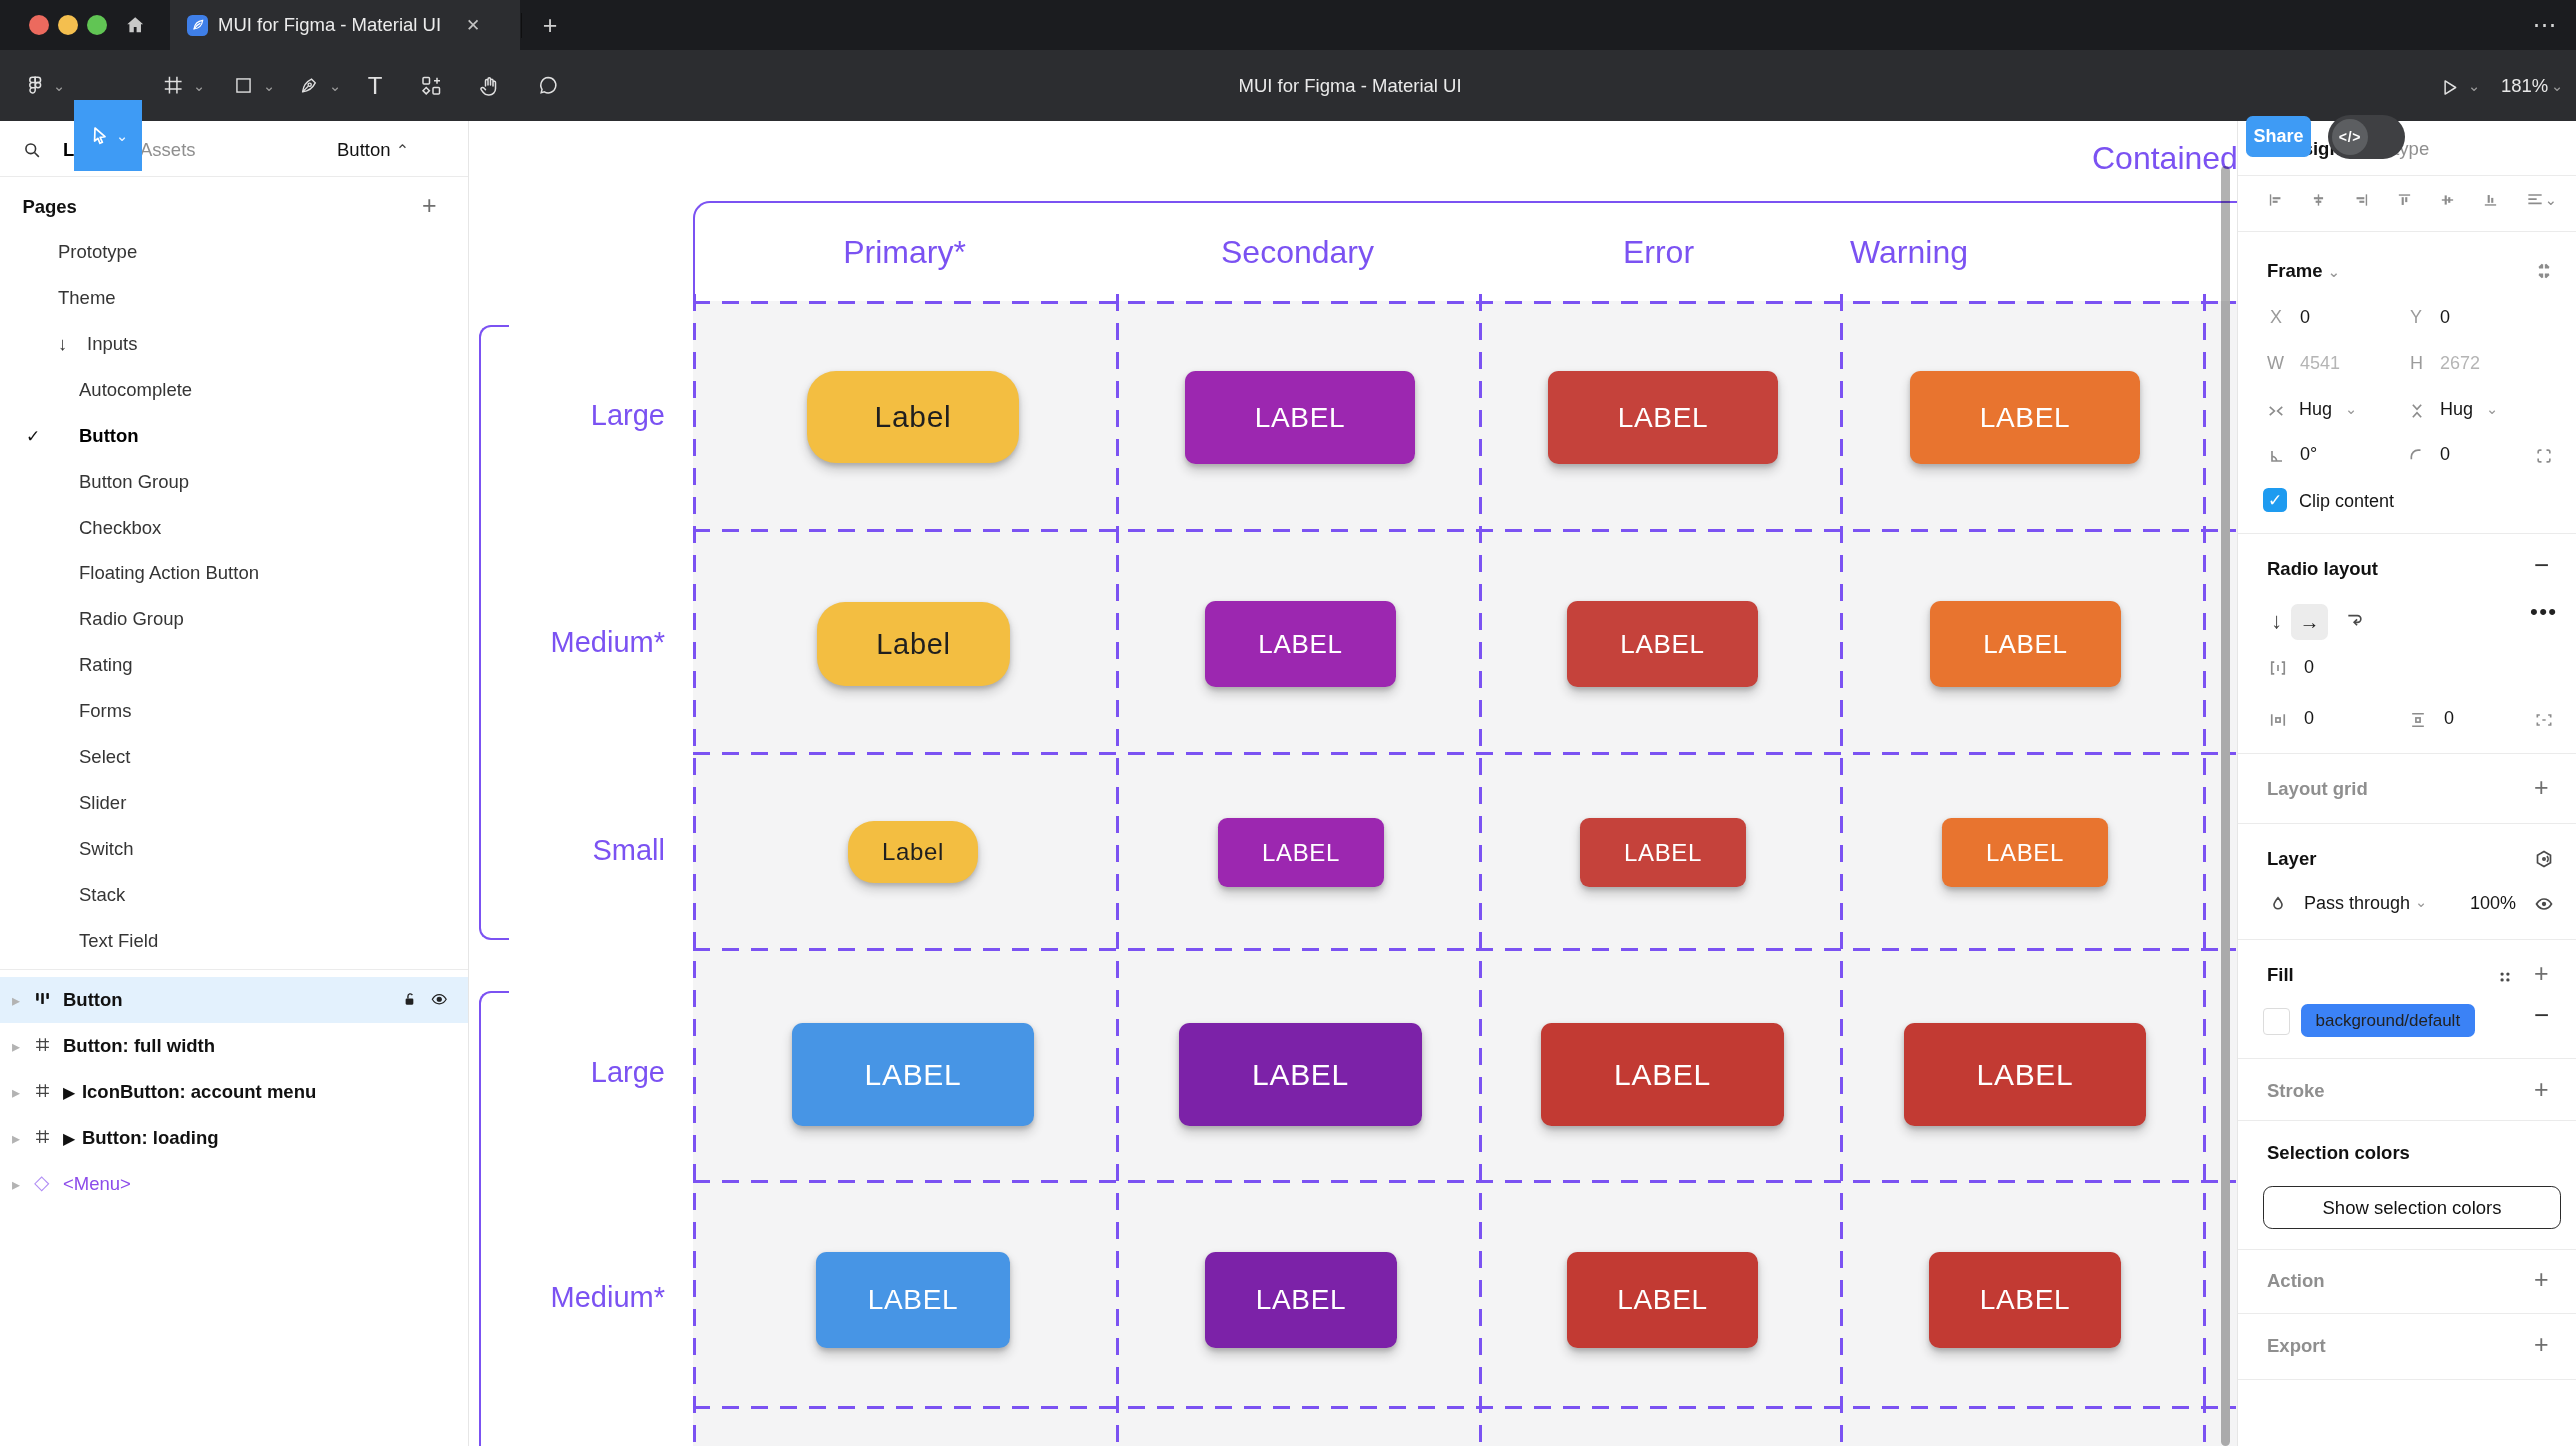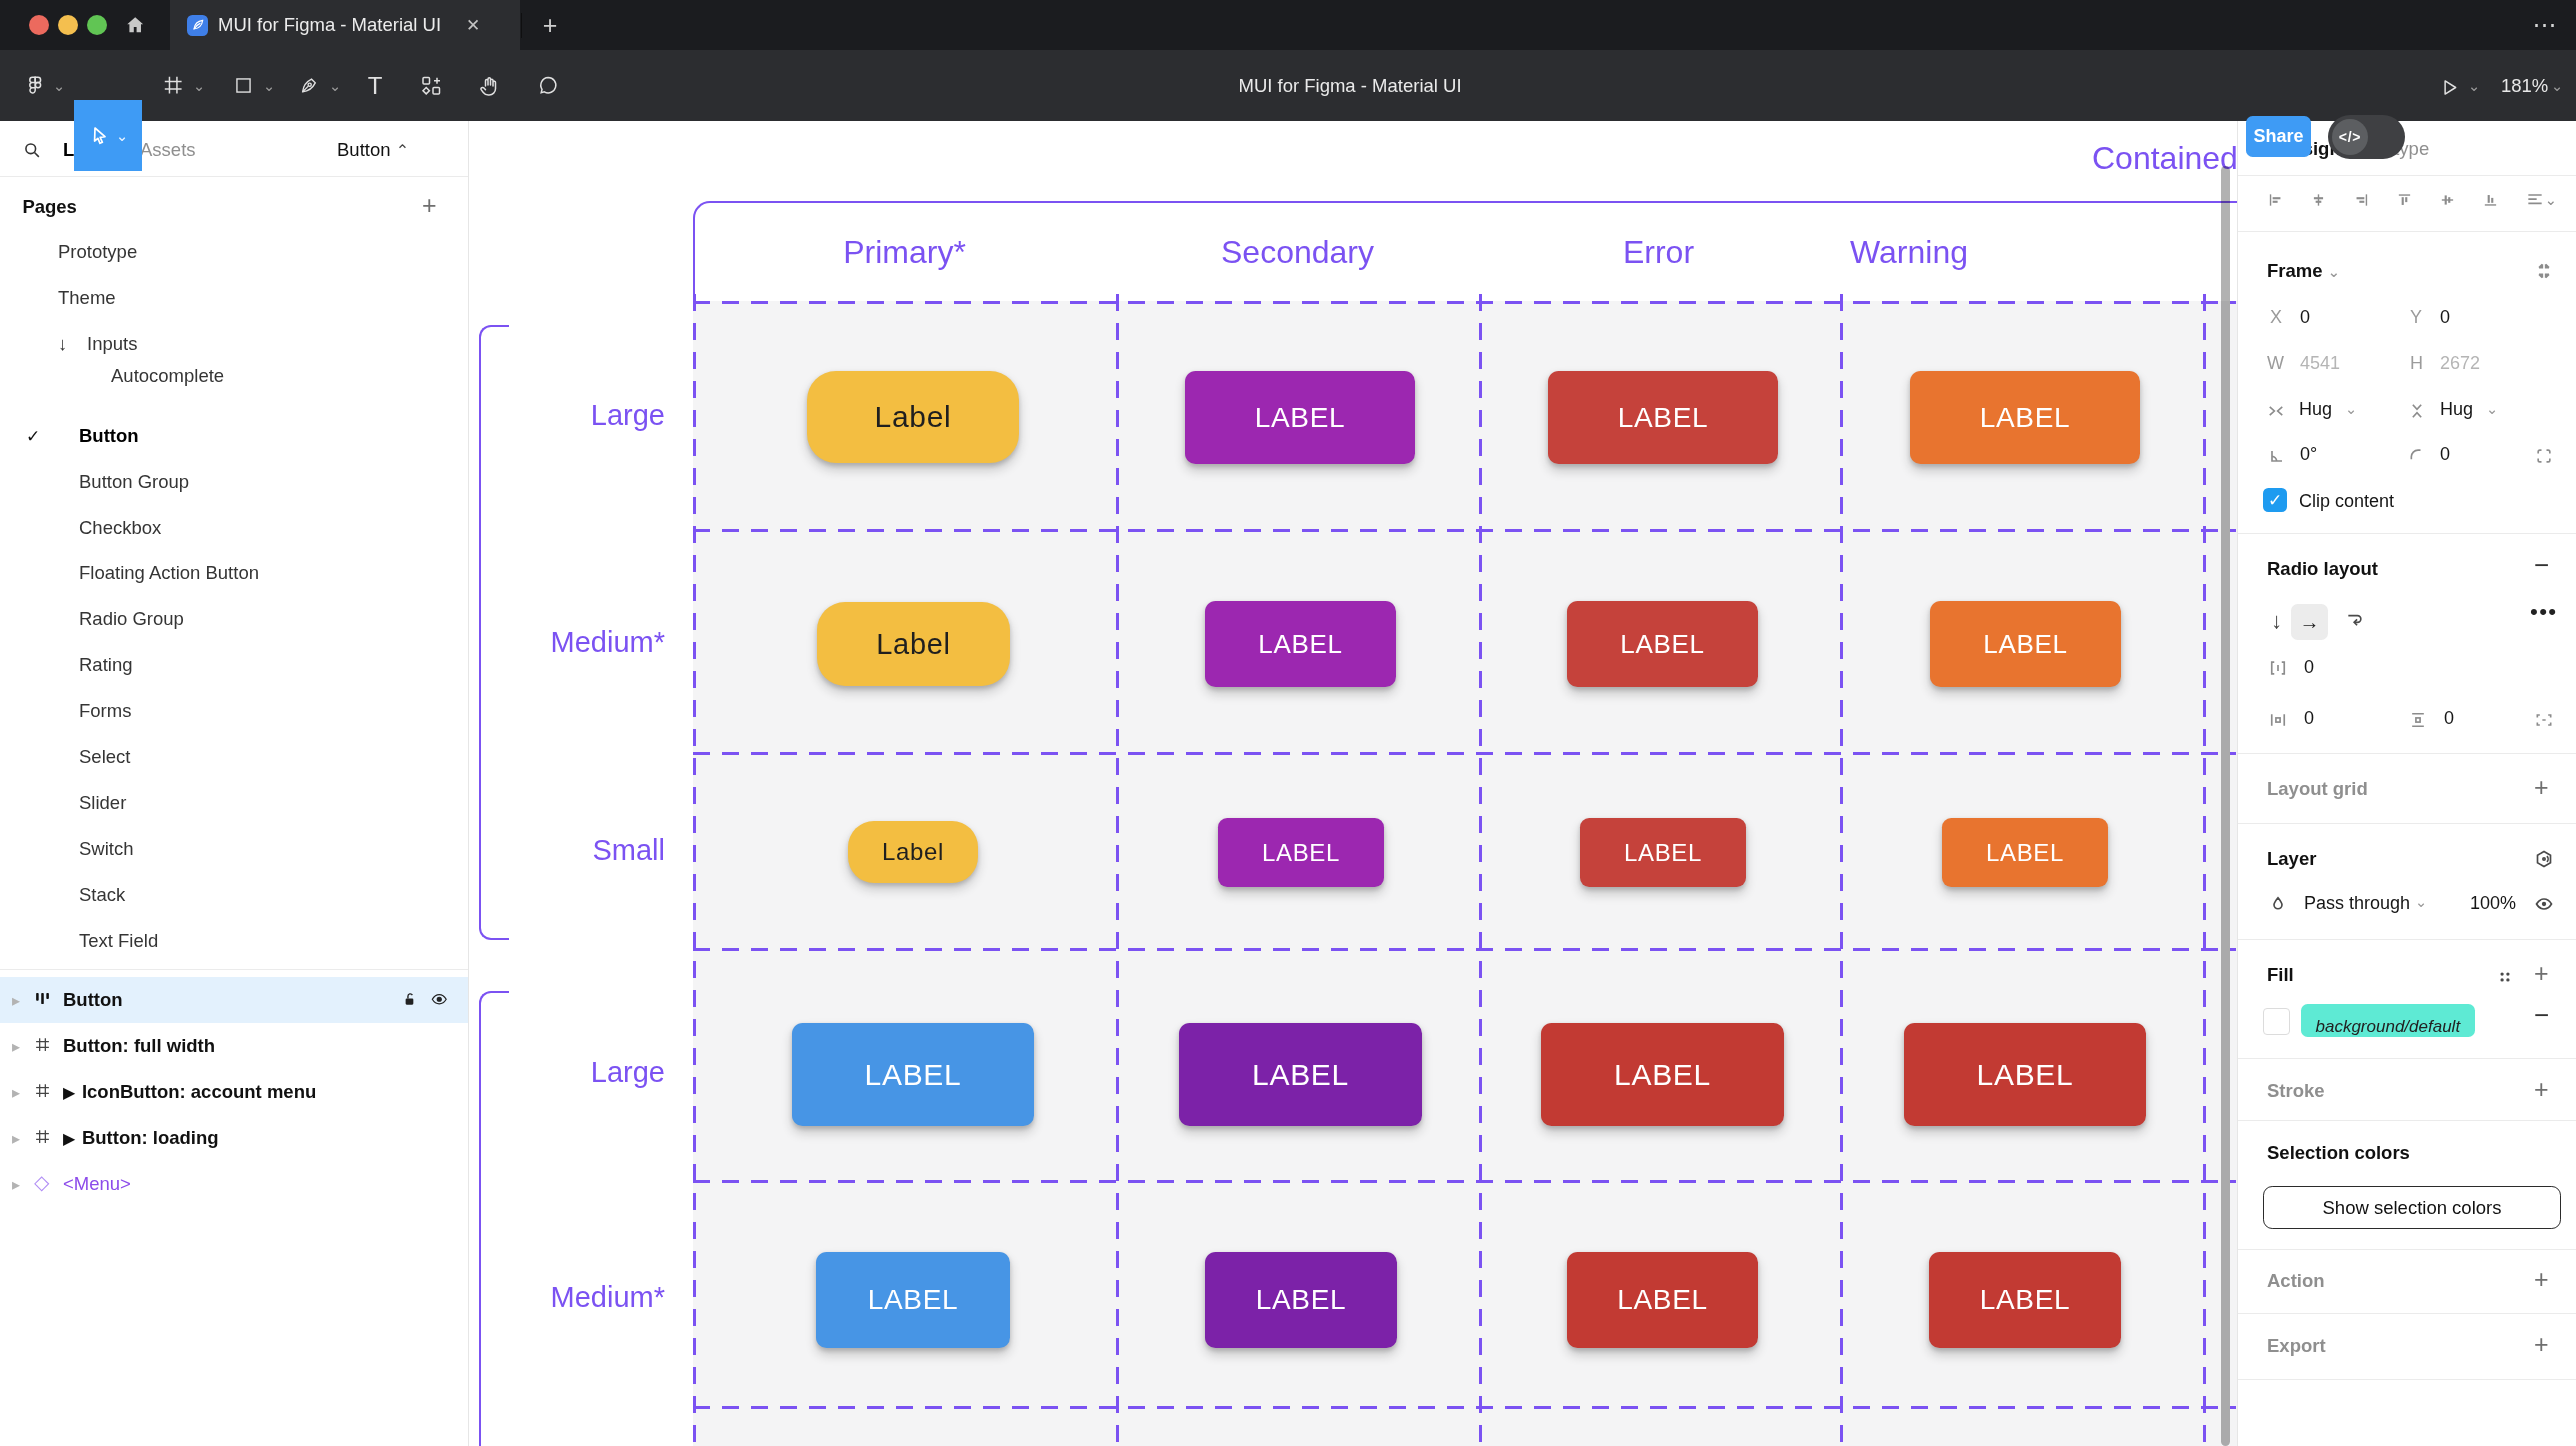--- a/index.html
+++ b/index.html
@@ -39,22 +39,22 @@
   .p-head-g{font-size:18.5px;font-weight:600;color:#8f8f8f;}
   .plusic{font-size:25px;color:#6f6f6f;font-weight:400;}
   .pic{width:20px;height:20px;}
   .pic .s{stroke:#8c8c8c;stroke-width:2;fill:none;}
   .pic .f{fill:#8c8c8c;}
   .dkic .s{stroke:#4a4a4a;}
   #clipbox{width:24px;height:24px;border-radius:5.3px;background:#1e9bf0;color:#fff;font-size:17px;
            display:flex;align-items:center;justify-content:center;}
   #dirbox{left:2290px;top:604px;width:37px;height:36px;background:#ececec;border-radius:6.6px;
           display:flex;align-items:center;justify-content:center;font-size:20px;color:#222;}
-  .fillpill{background:#5eead4;border-radius:6.6px;height:33px;display:flex;align-items:flex-end;
-            padding:0 14.5px;font-size:17px;color:#222;font-style:italic;}
+  .fillpill{background:#3b82f6;border-radius:6.6px;height:33px;display:flex;align-items:center;
+            padding:0 14.5px;font-size:17px;color:#222;}
   #selcol-btn{left:2262px;top:1188px;width:296px;height:41px;border:1.3px solid #2b2b2b;border-radius:9.2px;
               display:flex;align-items:center;justify-content:center;font-size:18.5px;color:#111;background:#fff;}
   
   .purple{color:#7b52f2;}
   .dashH{height:2.6px;background:repeating-linear-gradient(90deg,#7b52f2 0 17px,transparent 17px 29px);}
   .dashV{width:2.6px;background:repeating-linear-gradient(180deg,#7b52f2 0 17px,transparent 17px 29px);}
   .mui-btn{display:flex;align-items:center;justify-content:center;font-weight:500;
            box-shadow:0 6.6px 10.6px rgba(30,30,30,.20),0 2.6px 4px rgba(0,0,0,.16);letter-spacing:0.7px;}
   .col-head{font-size:32px;}
   .row-lab{font-size:29px;text-align:right;}
@@ -258,21 +258,21 @@
         <div class="abs pg-item" style="top:0px;">
           <span style="position:absolute;left:58px;white-space:nowrap;">Prototype</span>
         </div>
         <div class="abs pg-item" style="top:46px;text-align:right;">
           <span style="position:absolute;left:58px;white-space:nowrap;">Theme</span>
         </div>
         <div class="abs pg-item" style="top:92px;">
           <span style="position:absolute;left:58px;font-size:18.5px;color:#333;">↓</span>
           <span style="position:absolute;left:87px;white-space:nowrap;">Inputs</span>
         </div>
-        <div class="abs pg-item" style="top:124px;margin-left:32px;">
+        <div class="abs pg-item" style="top:138px;">
           <span style="position:absolute;left:79px;white-space:nowrap;">Autocomplete</span>
         </div>
         <div class="abs pg-item" style="top:184px;">
           <span style="position:absolute;left:26px;font-size:17px;color:#111;">✓</span>
           <span style="position:absolute;left:79px;font-weight:700;color:#000;white-space:nowrap;">Button</span>
         </div>
         <div class="abs pg-item" style="top:230px;">
           <span style="position:absolute;left:79px;white-space:nowrap;">Button Group</span>
         </div>
         <div class="abs pg-item" style="top:276px;">

